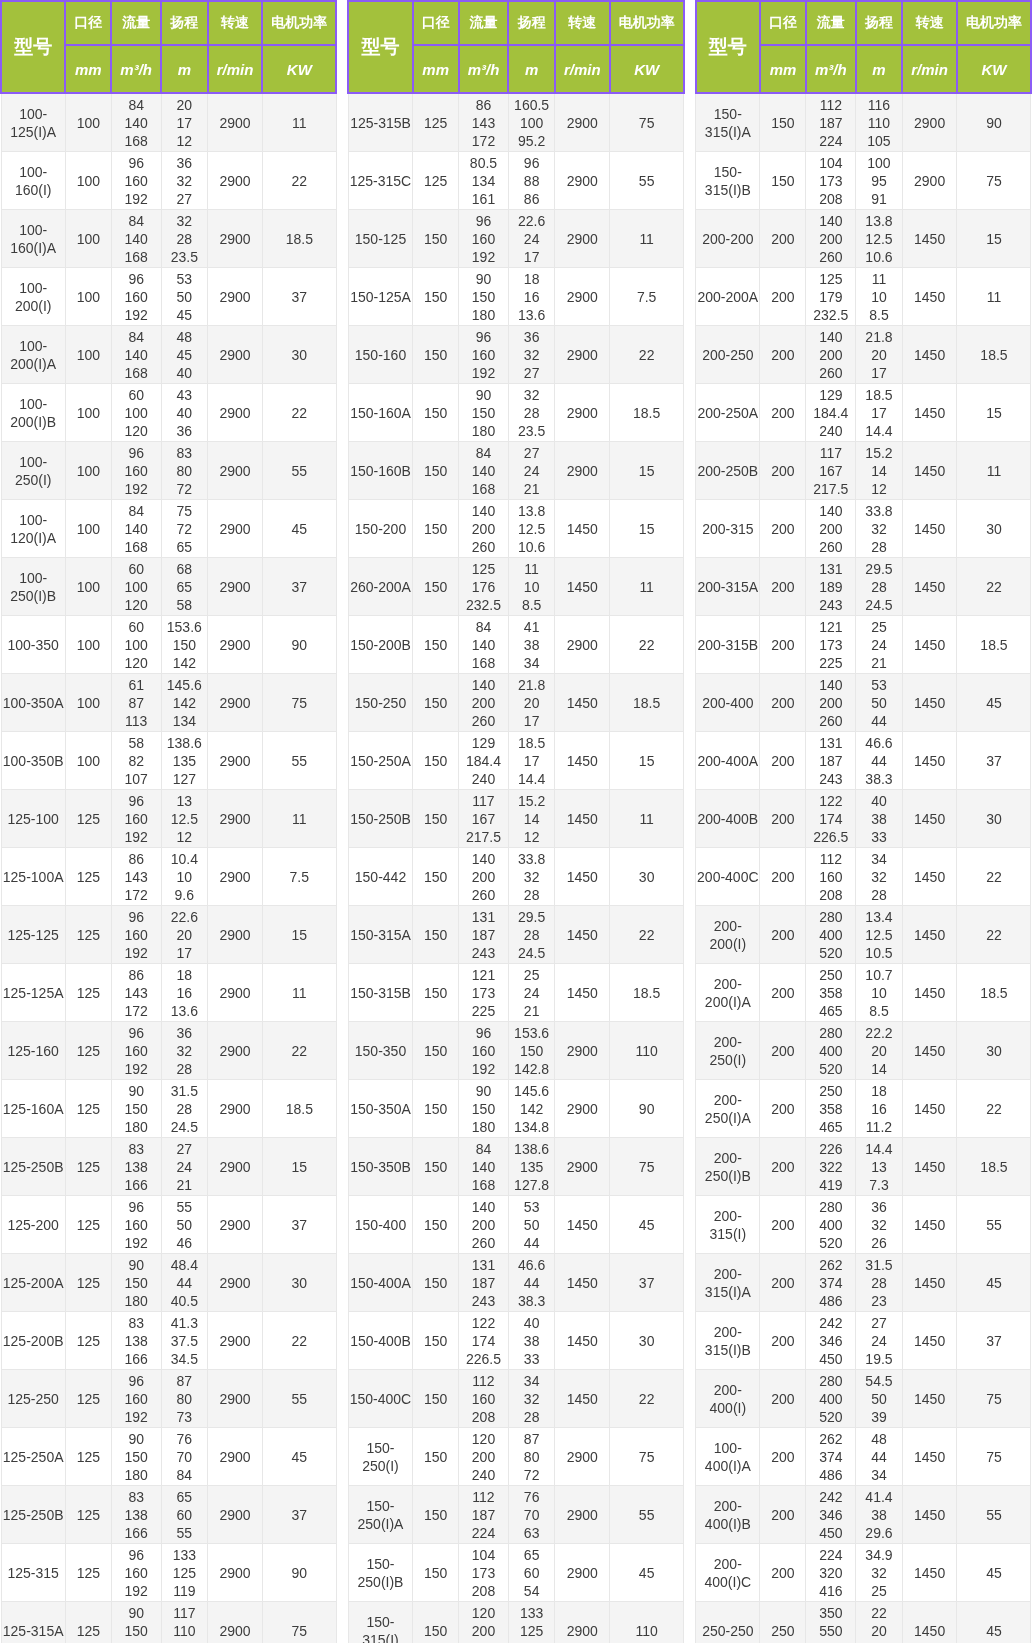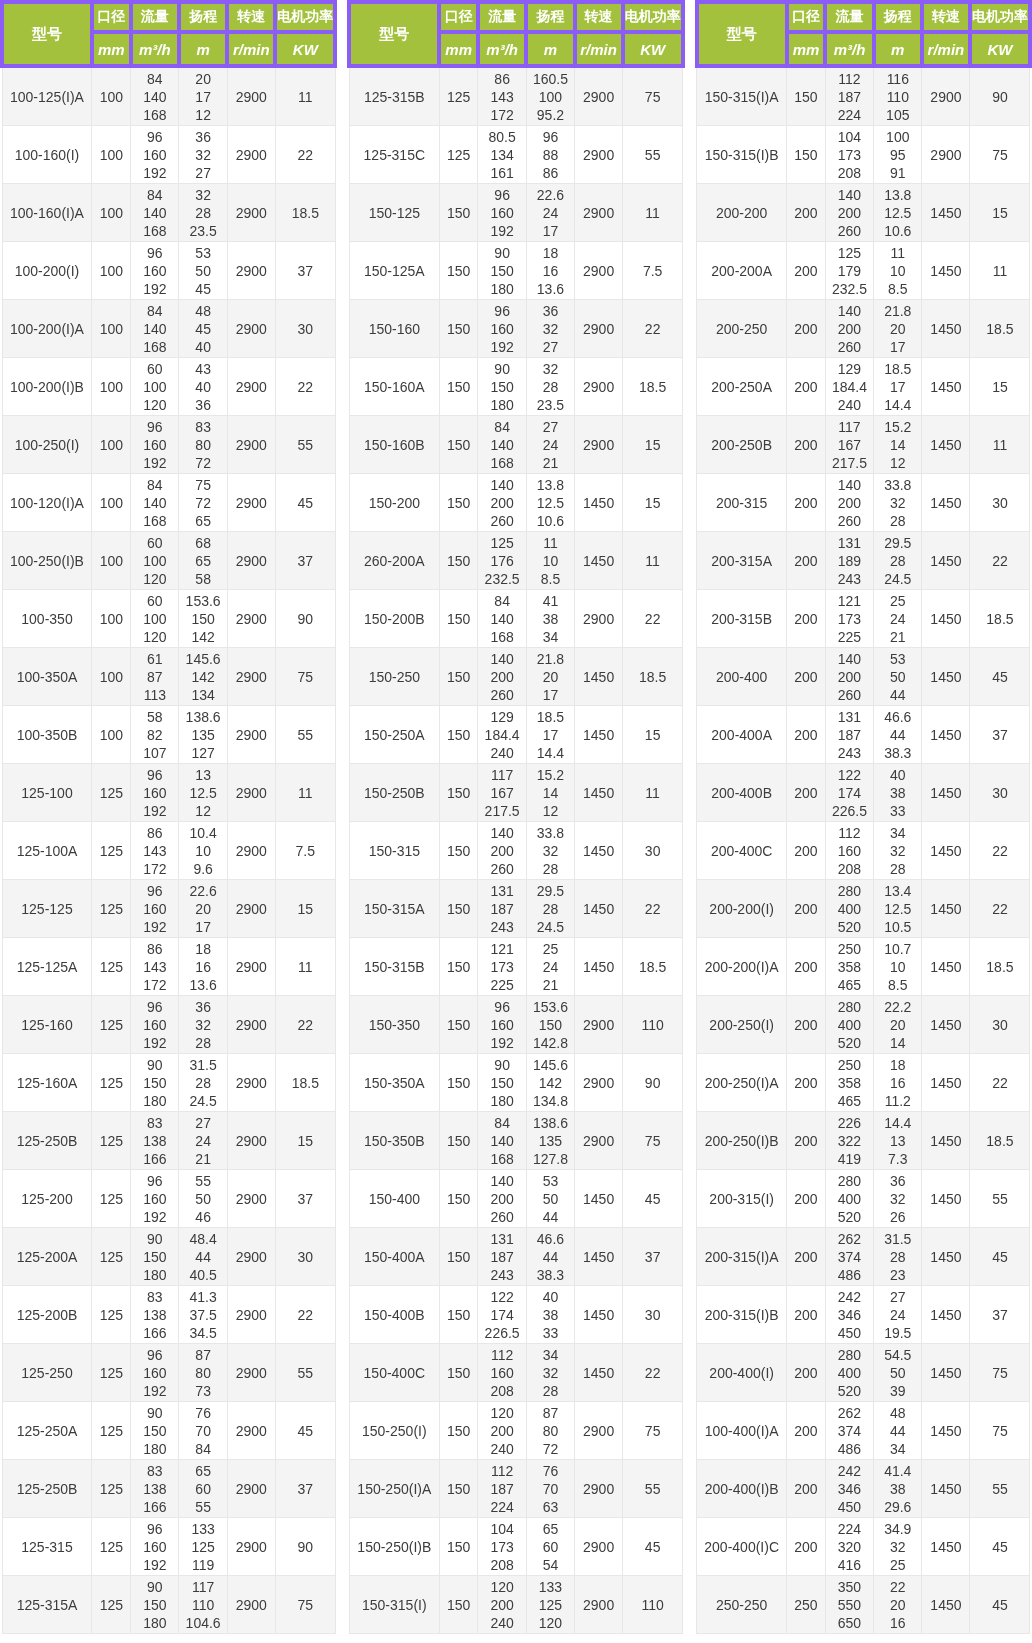--- a/index.html
+++ b/index.html
@@ -1,26 +1,26 @@
 <!DOCTYPE html>
 <html><head>
 <meta charset="utf-8">
 <style>
   html,body{margin:0;padding:0;background:#ffffff;}
   body{font-family:"Liberation Sans","DejaVu Sans",sans-serif;color:#3c3c3c;}
   .tables-wrap{width:1032px;display:flex;gap:10px;align-items:flex-start;}
   table.pump{border-collapse:collapse;flex:1 1 0;table-layout:fixed;}
   table.pump th{
     background:#a3c13c;color:#ffffff;font-weight:bold;
-    border:4px solid #8b5cf6;text-align:center;vertical-align:middle;
-    font-size:14px;white-space:nowrap;padding:0;
+    border:2px solid #8b5cf6;text-align:center;vertical-align:middle;
+    font-size:14px;white-space:nowrap;padding:8px;
   }
   table.pump thead tr.name-row th{height:26px;}
   table.pump thead tr.unit-row th{height:30px;font-size:15px;font-style:italic;}
-  table.pump th.model-th{font-size:15px;margin-top:12px;}
+  table.pump th.model-th{font-size:19px;margin-top:12px;}
   table.pump td{
     border:1px solid #e7e7e7;text-align:center;vertical-align:middle;
     font-size:14px;line-height:18px;height:57px;padding:0;
     white-space:pre-line;color:#3c3c3c;
   }
   table.pump tbody tr:nth-child(odd) td{background:#f4f4f4;}
   table.pump tbody tr:nth-child(even) td{background:#ffffff;}
   table.pump col.c-model{width:27%;}
   table.pump col.c-dn{width:11.6%;}
   table.pump col.c-flow{width:14.5%;}
@@ -562,21 +562,21 @@
           <td>117
 167
 217.5</td>
           <td>15.2
 14
 12</td>
           <td>1450</td>
           <td>11</td>
         </tr>
         <tr>
-          <td>150-315</td>
+          <td>150-442</td>
           <td>150</td>
           <td>140
 200
 260</td>
           <td>33.8
 32
 28</td>
           <td>1450</td>
           <td>30</td>
         </tr>

